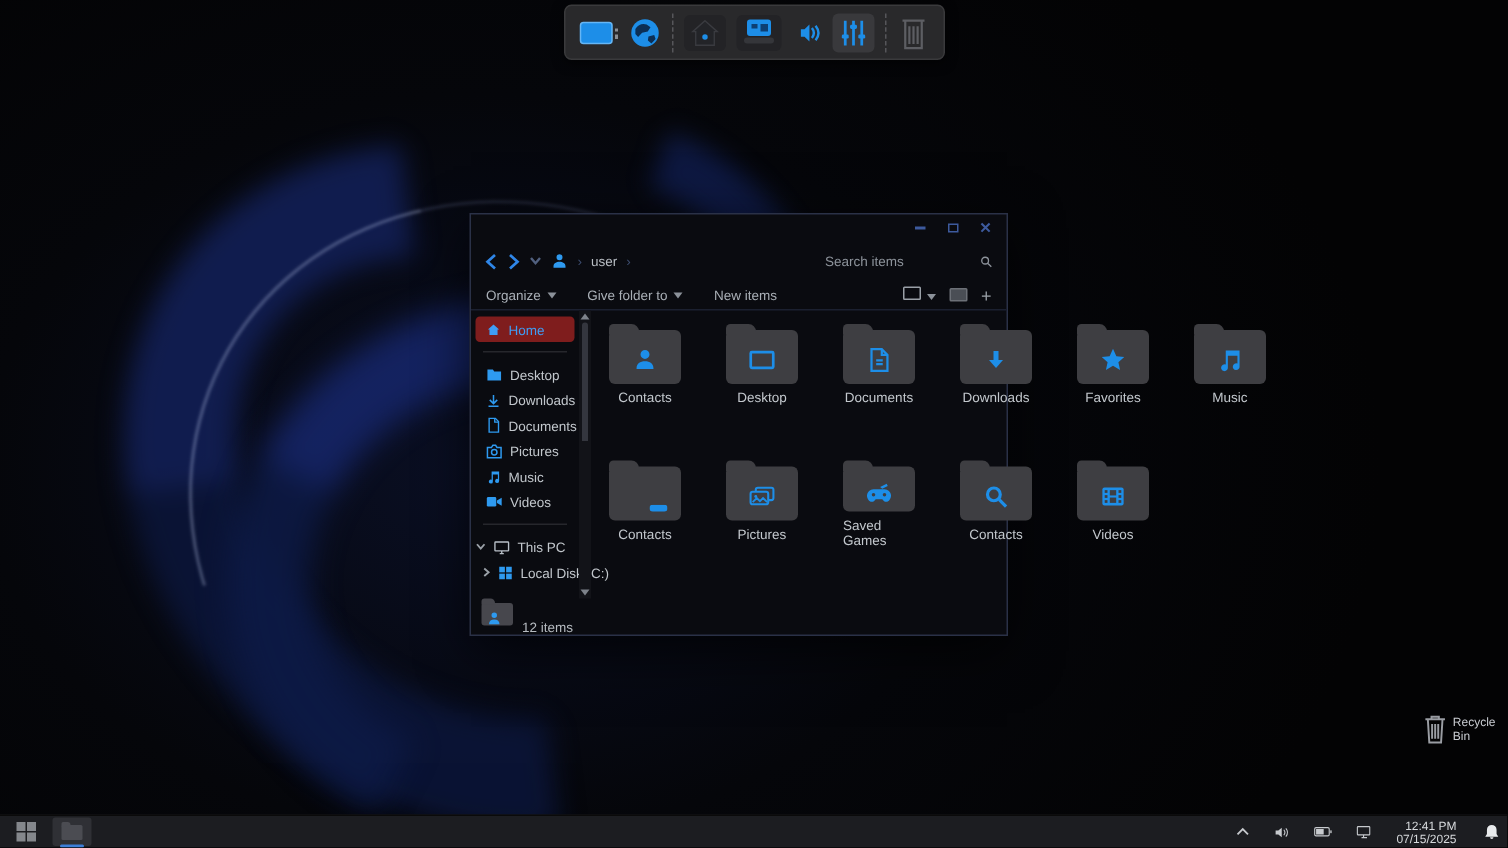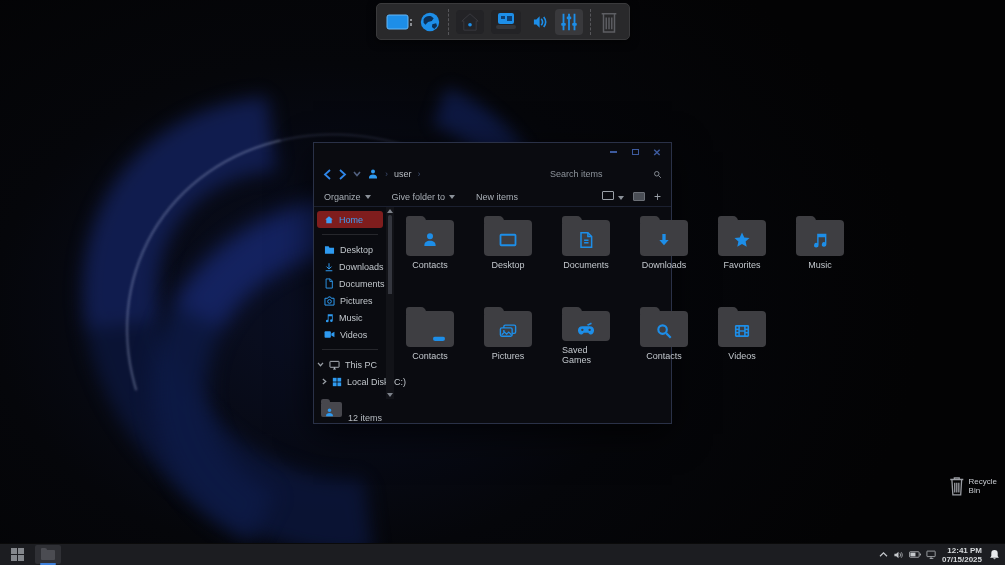--- a/index.html
+++ b/index.html
@@ -89,21 +89,21 @@
   .taskbar { position:absolute; left:0; bottom:0; width:1005px; height:22px; background:#1c1d21;
     border-top:1px solid #0a0a0a; display:flex; align-items:center; padding:0 5px; z-index:60; }
   .startbtn { width:24px; height:18px; display:flex; align-items:center; justify-content:center; }
   .startgrid { display:grid; grid-template-columns:6px 6px; grid-template-rows:6px 6px; gap:1px; }
   .startgrid span { background:#84878c; }
   .taskapp { position:relative; width:26px; height:19px; margin-left:6px; background:#2f3035; border-radius:2px;
     display:flex; align-items:center; justify-content:center; }
   .taskapp .tfold { position:relative; width:14px; height:10px; background:#4b4c52; border-radius:1px; }
   .taskapp .tfold::before { content:""; position:absolute; top:-2px; left:0; width:6px; height:3px; background:#4b4c52; border-radius:1px 2px 0 0; }
   .taskapp .underline { position:absolute; bottom:-1px; left:5px; width:16px; height:2px; background:#3d7fd9; border-radius:1px; }
-  .tray { margin-left:auto; display:flex; align-items:center; gap:5px; color:#c6c9cd;font-weight:bold; }
+  .tray { margin-left:auto; display:flex; align-items:center; gap:16px; color:#c6c9cd; }
   .clock { text-align:right; font-size:8px; line-height:9px; color:#d6d9dc; }
   .bell { color:#e8eaec; display:flex; margin-left:2px; }
   svg { display:block; }
 </style>
 </head>
 <body>
 
 <div class="desktop">
   <div class="wall">
     <div class="ribbon r1"></div>

